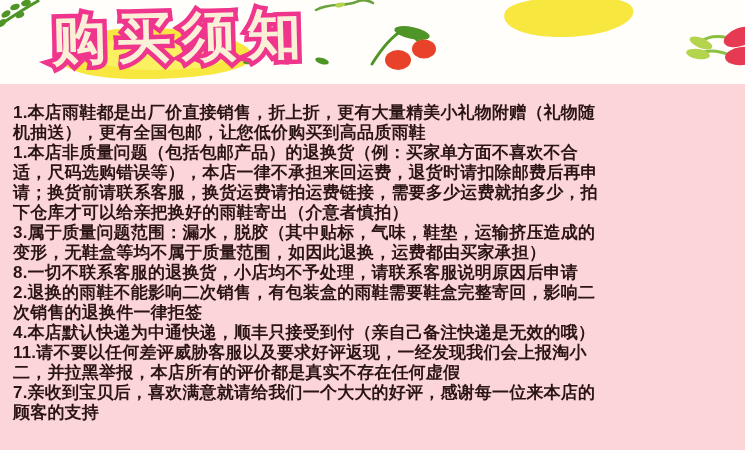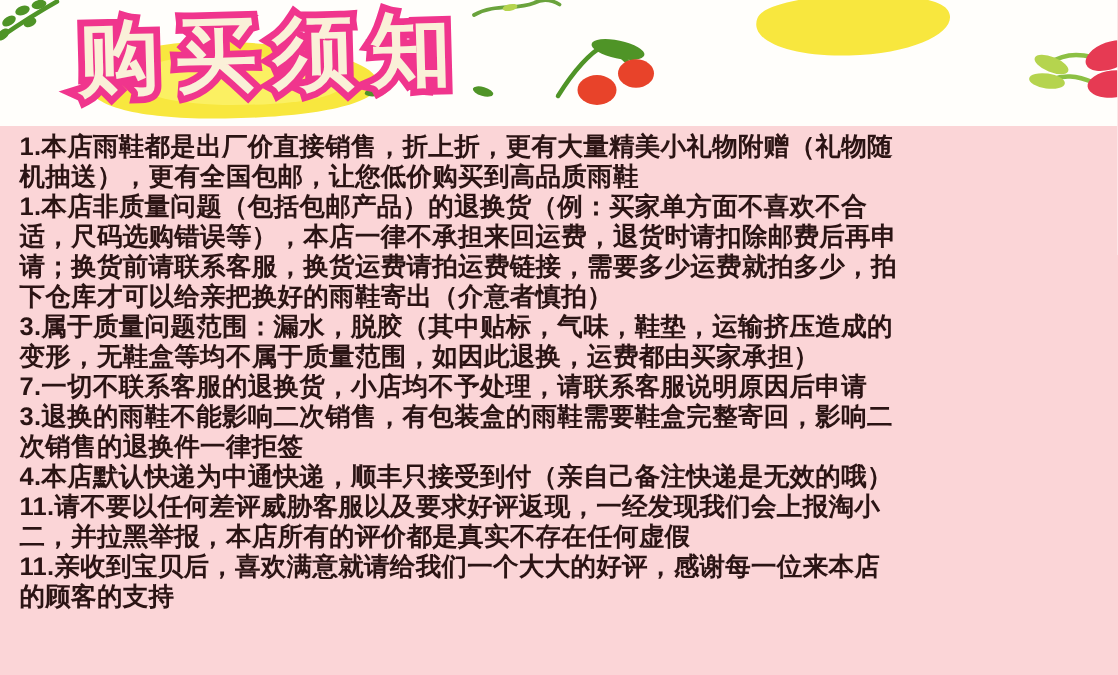--- a/index.html
+++ b/index.html
@@ -40,21 +40,21 @@
   .title-stroke{
     -webkit-text-stroke:9px var(--title-outline,#f0358d);
     color:var(--title-outline,#f0358d);
   }
   .title-fill{color:var(--title-fill,#faf0d8);}
   
   .notice{
     position:absolute;top:84px;left:0;
     width:608px;height:366px;
     box-sizing:border-box;
-    padding:4px 5px 0 13px;
+    padding:19px 5px 0 13px;
   }
   .notice p{
     margin:0;
     font-size:17px;line-height:20px;
     font-weight:bold;
     letter-spacing:0.2px;
     color:var(--text,#2b1414);
   }
 </style>
 </head>
@@ -112,20 +112,20 @@
     <div class="title-wrap">
       <span class="title-layer title-stroke">购买须知</span>
       <span class="title-layer title-fill">购买须知</span>
     </div>
   </div>
 
   <div class="notice">
       <p>1.本店雨鞋都是出厂价直接销售，折上折，更有大量精美小礼物附赠（礼物随机抽送），更有全国包邮，让您低价购买到高品质雨鞋</p>
       <p>1.本店非质量问题（包括包邮产品）的退换货（例：买家单方面不喜欢不合适，尺码选购错误等），本店一律不承担来回运费，退货时请扣除邮费后再申请；换货前请联系客服，换货运费请拍运费链接，需要多少运费就拍多少，拍下仓库才可以给亲把换好的雨鞋寄出（介意者慎拍）</p>
       <p>3.属于质量问题范围：漏水，脱胶（其中贴标，气味，鞋垫，运输挤压造成的变形，无鞋盒等均不属于质量范围，如因此退换，运费都由买家承担）</p>
-      <p>7.一切不联系客服的退换货，小店均不予处理，请联系客服说明原因后申请</p>
-      <p>3.退换的雨鞋不能影响二次销售，有包装盒的雨鞋需要鞋盒完整寄回，影响二次销售的退换件一律拒签</p>
+      <p>8.一切不联系客服的退换货，小店均不予处理，请联系客服说明原因后申请</p>
+      <p>2.退换的雨鞋不能影响二次销售，有包装盒的雨鞋需要鞋盒完整寄回，影响二次销售的退换件一律拒签</p>
       <p>4.本店默认快递为中通快递，顺丰只接受到付（亲自己备注快递是无效的哦）</p>
       <p>11.请不要以任何差评威胁客服以及要求好评返现，一经发现我们会上报淘小二，并拉黑举报，本店所有的评价都是真实不存在任何虚假</p>
-      <p>11.亲收到宝贝后，喜欢满意就请给我们一个大大的好评，感谢每一位来本店的顾客的支持</p>
+      <p>7.亲收到宝贝后，喜欢满意就请给我们一个大大的好评，感谢每一位来本店的顾客的支持</p>
     </div>
 
 </div>
 
 </body></html>

